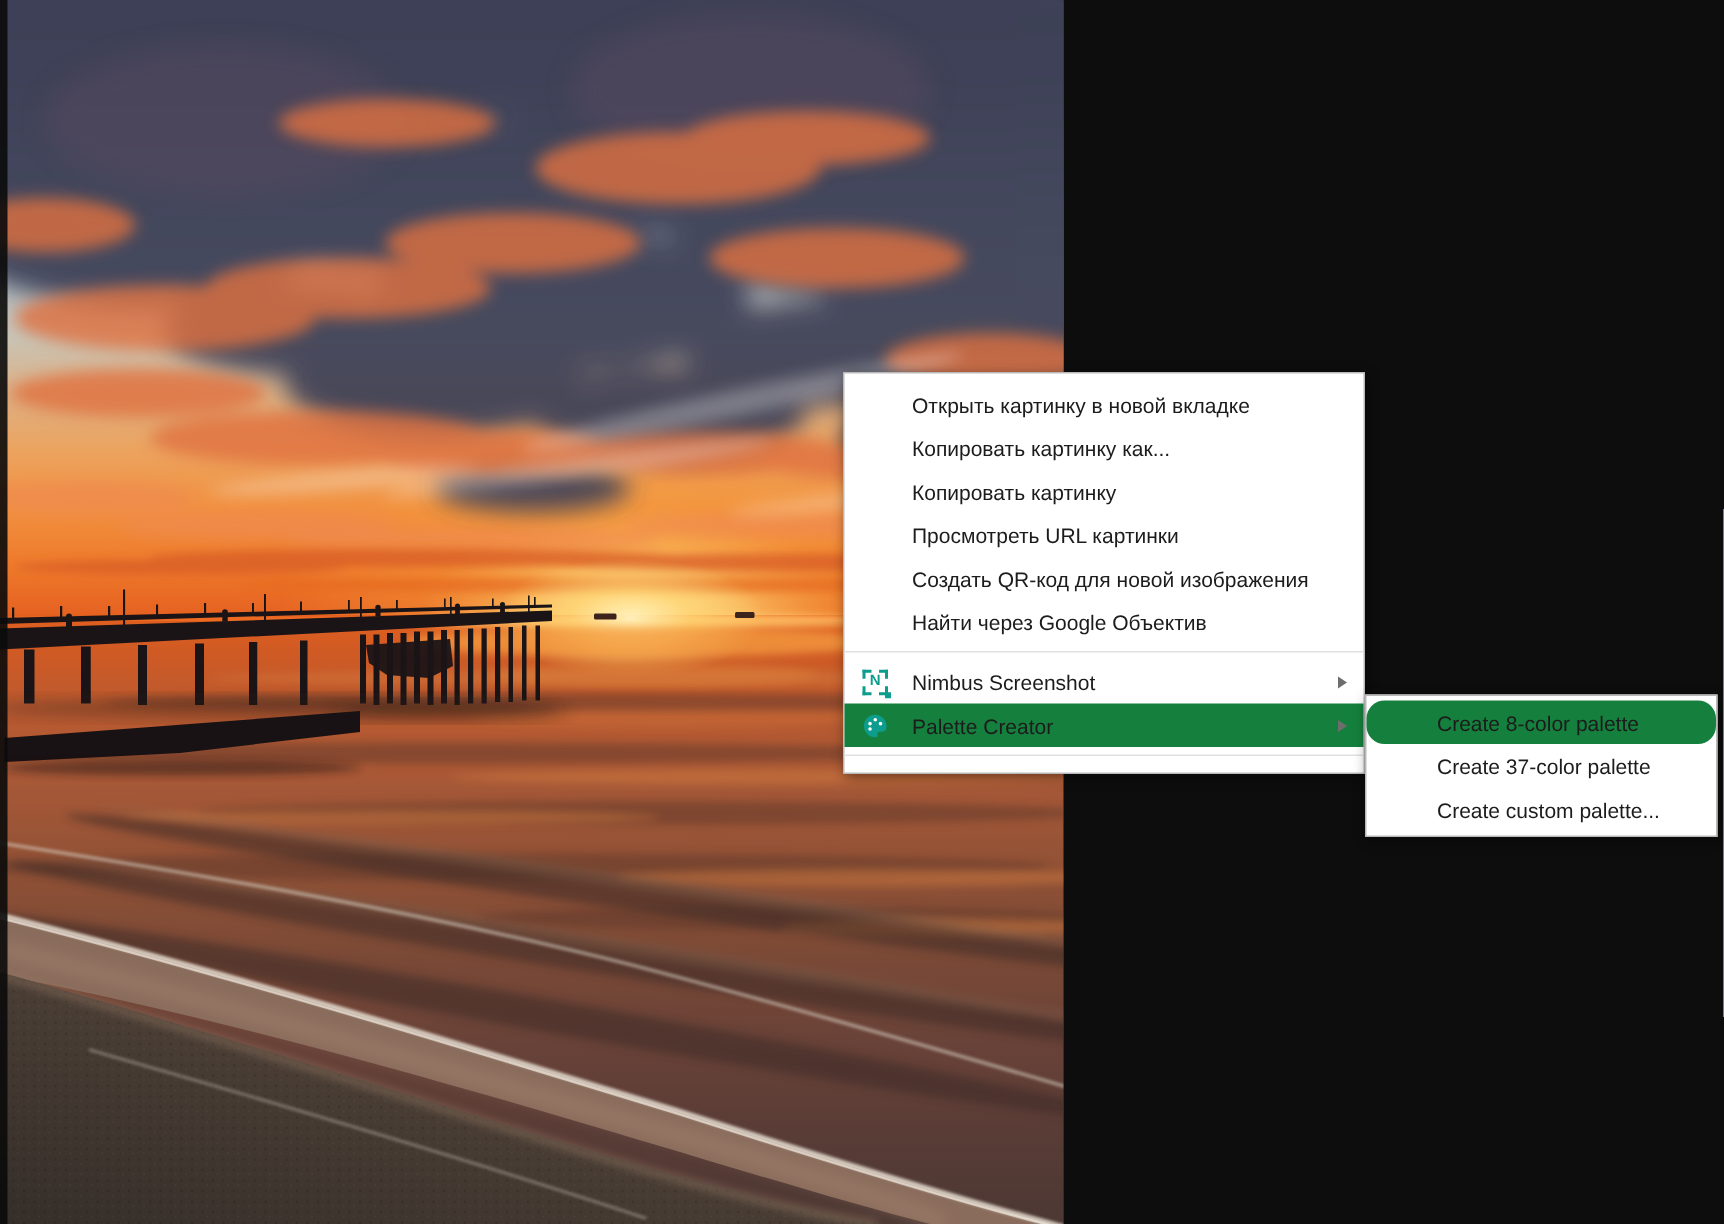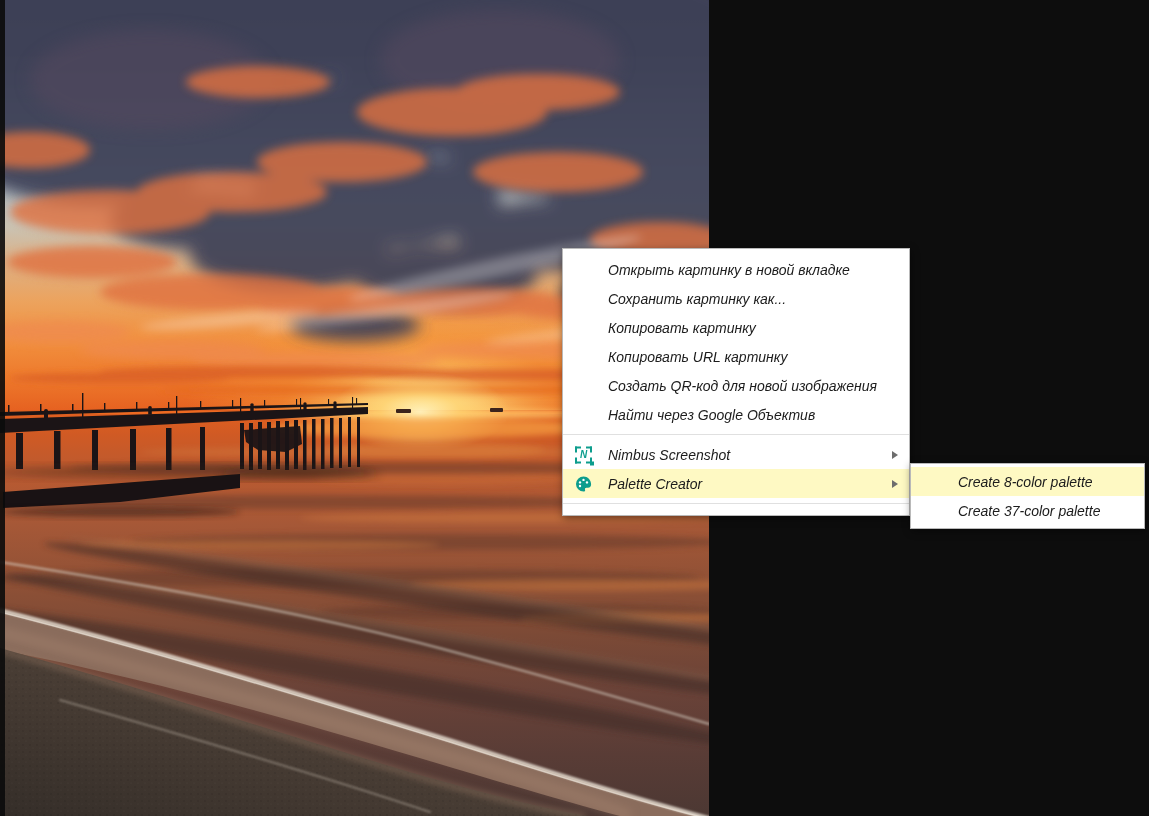--- a/index.html
+++ b/index.html
@@ -2,21 +2,20 @@
 <html style="--teal: #0d9d8d;"><head>
 <meta charset="utf-8">
 <style>
   html,body{margin:0;padding:0;}
   .stage{
     position:relative;
     width:1149px;height:816px;
     background:#0d0d0d;
     overflow:hidden;
     font-family:"Liberation Sans","DejaVu Sans",sans-serif;
-    font-style:italic;
   }
   .photo{
     position:absolute;left:0;top:0;width:709px;height:816px;
     background:#44475c;
   }
   .photo svg{display:block;}
 
   
   .menu{
     position:absolute;
@@ -27,22 +26,22 @@
   }
   .main-menu{left:562px;top:248px;width:348px;padding:6px 0;}
   .submenu{left:910px;top:463px;width:235px;padding:3px 0;z-index:5;}
   .menu-item{
     position:relative;height:29px;
     display:flex;align-items:center;
     font-size:14px;color:#1c1c1c;
     white-space:nowrap;cursor:default;
   }
   .main-menu .menu-item{padding-left:45px;padding-right:28px;}
-  .submenu .menu-item{padding-left:47px;padding-right:12px;}
-  .menu-item.highlight{background:#fef9c3;}
+  .submenu .menu-item{padding-left:47px;padding-right:12px;border-radius:12px;}
+  .menu-item.highlight{background:#15803d;}
   .menu-sep{height:1px;background:#e0e0e0;margin:5px 0;}
   .mi-icon{
     position:absolute;left:10px;top:50%;transform:translateY(-50%);
     width:21px;height:21px;display:flex;align-items:center;justify-content:center;
   }
   .mi-arrow{
     position:absolute;right:11px;top:50%;transform:translateY(-50%);
     width:0;height:0;
     border-left:6px solid #6d6d6d;
     border-top:4.5px solid transparent;
@@ -302,27 +301,27 @@
 
       <rect x="0" y="0" width="5" height="816" fill="#0b0b0b" opacity=".9"></rect>
     </svg>
   </div>
 
   <div class="menu main-menu" id="main-menu">
       <div class="menu-item">
         <span class="mi-label">Открыть картинку в новой вкладке</span>
       </div>
       <div class="menu-item">
-        <span class="mi-label">Сохранить картинку как...</span>
+        <span class="mi-label">Копировать картинку как...</span>
       </div>
       <div class="menu-item">
         <span class="mi-label">Копировать картинку</span>
       </div>
       <div class="menu-item">
-        <span class="mi-label">Копировать URL картинку</span>
+        <span class="mi-label">Просмотреть URL картинки</span>
       </div>
       <div class="menu-item">
         <span class="mi-label">Создать QR-код для новой изображения</span>
       </div>
       <div class="menu-item">
         <span class="mi-label">Найти через Google Объектив</span>
       </div>
       <div class="menu-sep"></div>
       <div class="menu-item">
         <span class="mi-icon">
@@ -347,15 +346,18 @@
       <div class="menu-sep"></div>
     </div>
 
   <div class="menu submenu" id="submenu">
       <div class="menu-item highlight">
         <span class="mi-label">Create 8-color palette</span>
       </div>
       <div class="menu-item">
         <span class="mi-label">Create 37-color palette</span>
       </div>
+      <div class="menu-item">
+        <span class="mi-label">Create custom palette...</span>
+      </div>
     </div>
 
 </div>
 
 </body></html>

